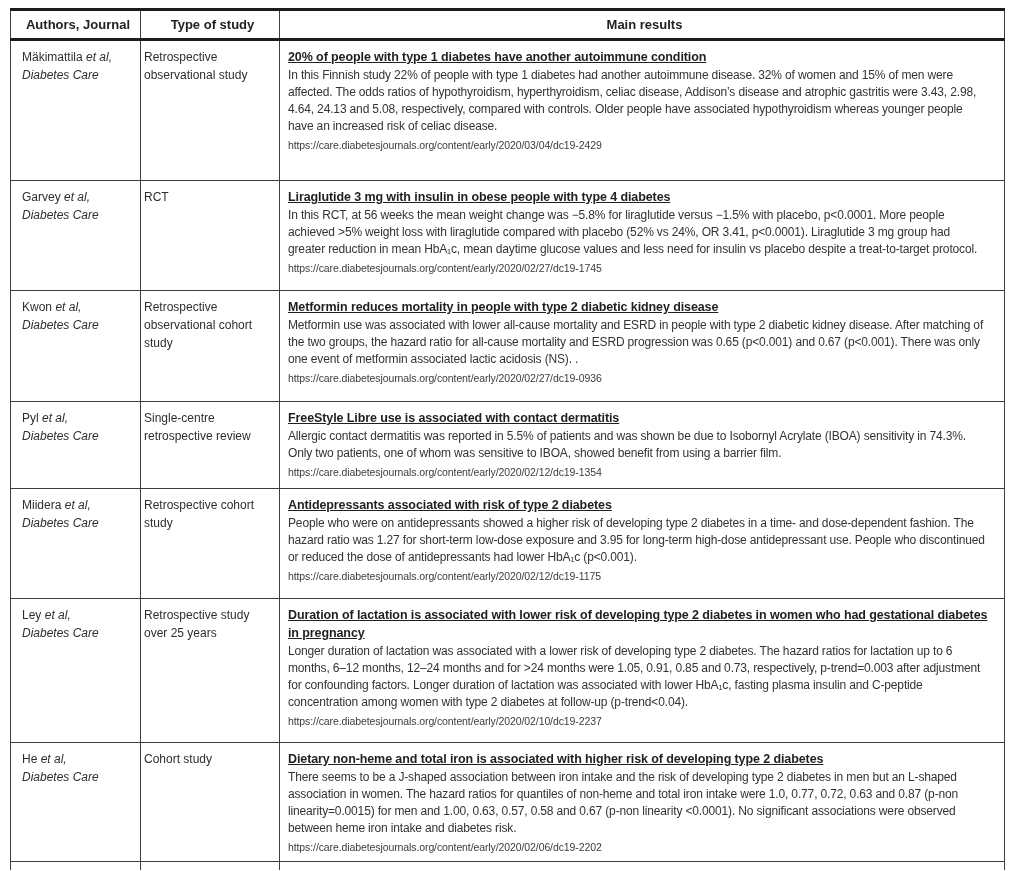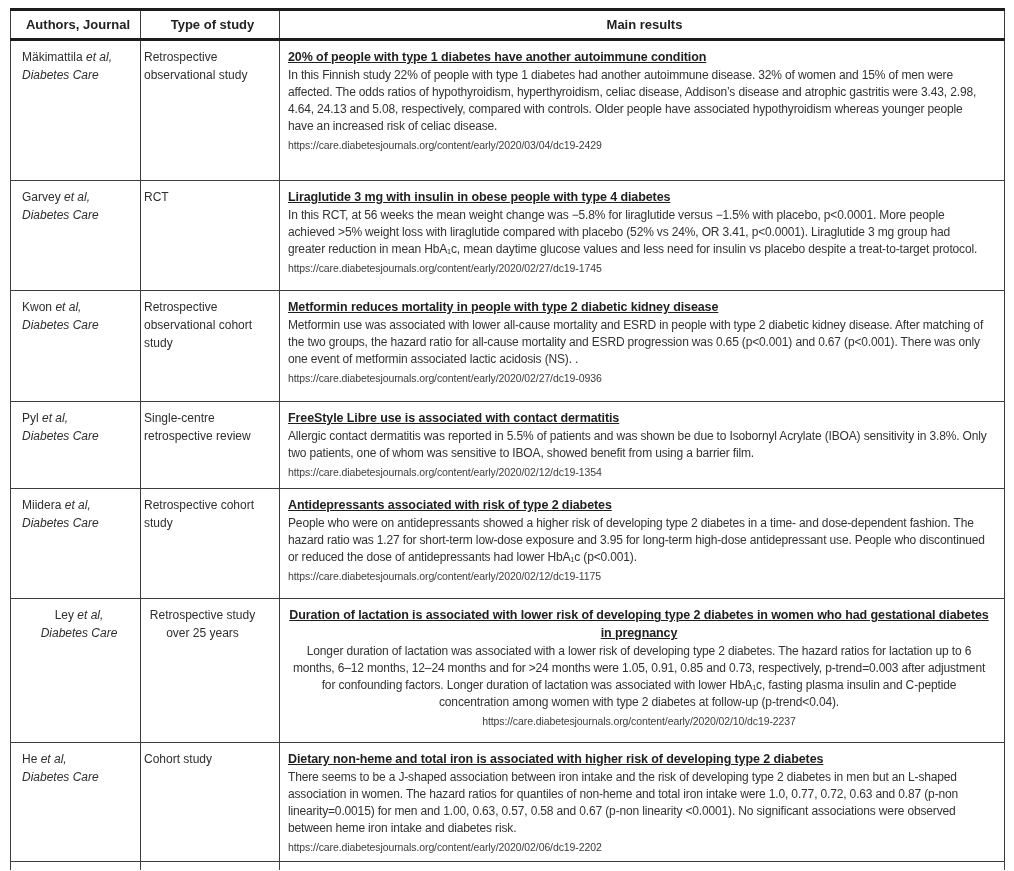--- a/index.html
+++ b/index.html
@@ -69,21 +69,21 @@
     color: #3c3c3c;
     margin-top: 3px;
   }
 
   
   tbody#rows tr:nth-child(1) td { height: 141px; }
   tbody#rows tr:nth-child(2) td { height: 110px; }
   tbody#rows tr:nth-child(3) td { height: 111px; margin-top: 21px; }
   tbody#rows tr:nth-child(4) td { height: 87px; }
   tbody#rows tr:nth-child(5) td { height: 110px; margin-left: 16px; }
-  tbody#rows tr:nth-child(6) td { height: 144px; text-align: center; }
+  tbody#rows tr:nth-child(6) td { height: 144px; }
   tbody#rows tr:nth-child(7) td { height: 118px; }
 
   tbody.stub td { height: 8px; padding: 0; border-top: 1px solid #3d3d3d; }
 </style>
 </head>
 <body>
 
 <div class="table-wrap">
   <table class="digest">
     <colgroup>
@@ -136,21 +136,21 @@
     </td>
   </tr>
         <tr>
     <td class="col-authors">
       <span>Pyl</span> <span class="it">et al,</span><br>
       <span class="it">Diabetes Care</span>
     </td>
     <td class="col-study">Single-centre retrospective review</td>
     <td class="col-results">
       <div class="result-title">FreeStyle Libre use is associated with contact dermatitis</div>
-      <div class="result-body">Allergic contact dermatitis was reported in 5.5% of patients and was shown be due to Isobornyl Acrylate (IBOA) sensitivity in 3.8%. Only two patients, one of whom was sensitive to IBOA, showed benefit from using a barrier film.</div>
+      <div class="result-body">Allergic contact dermatitis was reported in 5.5% of patients and was shown be due to Isobornyl Acrylate (IBOA) sensitivity in 74.3%. Only two patients, one of whom was sensitive to IBOA, showed benefit from using a barrier film.</div>
       <div class="result-url">https://care.diabetesjournals.org/content/early/2020/02/12/dc19-1354</div>
     </td>
   </tr>
         <tr>
     <td class="col-authors">
       <span>Miidera</span> <span class="it">et al,</span><br>
       <span class="it">Diabetes Care</span>
     </td>
     <td class="col-study">Retrospective cohort study</td>
     <td class="col-results">

